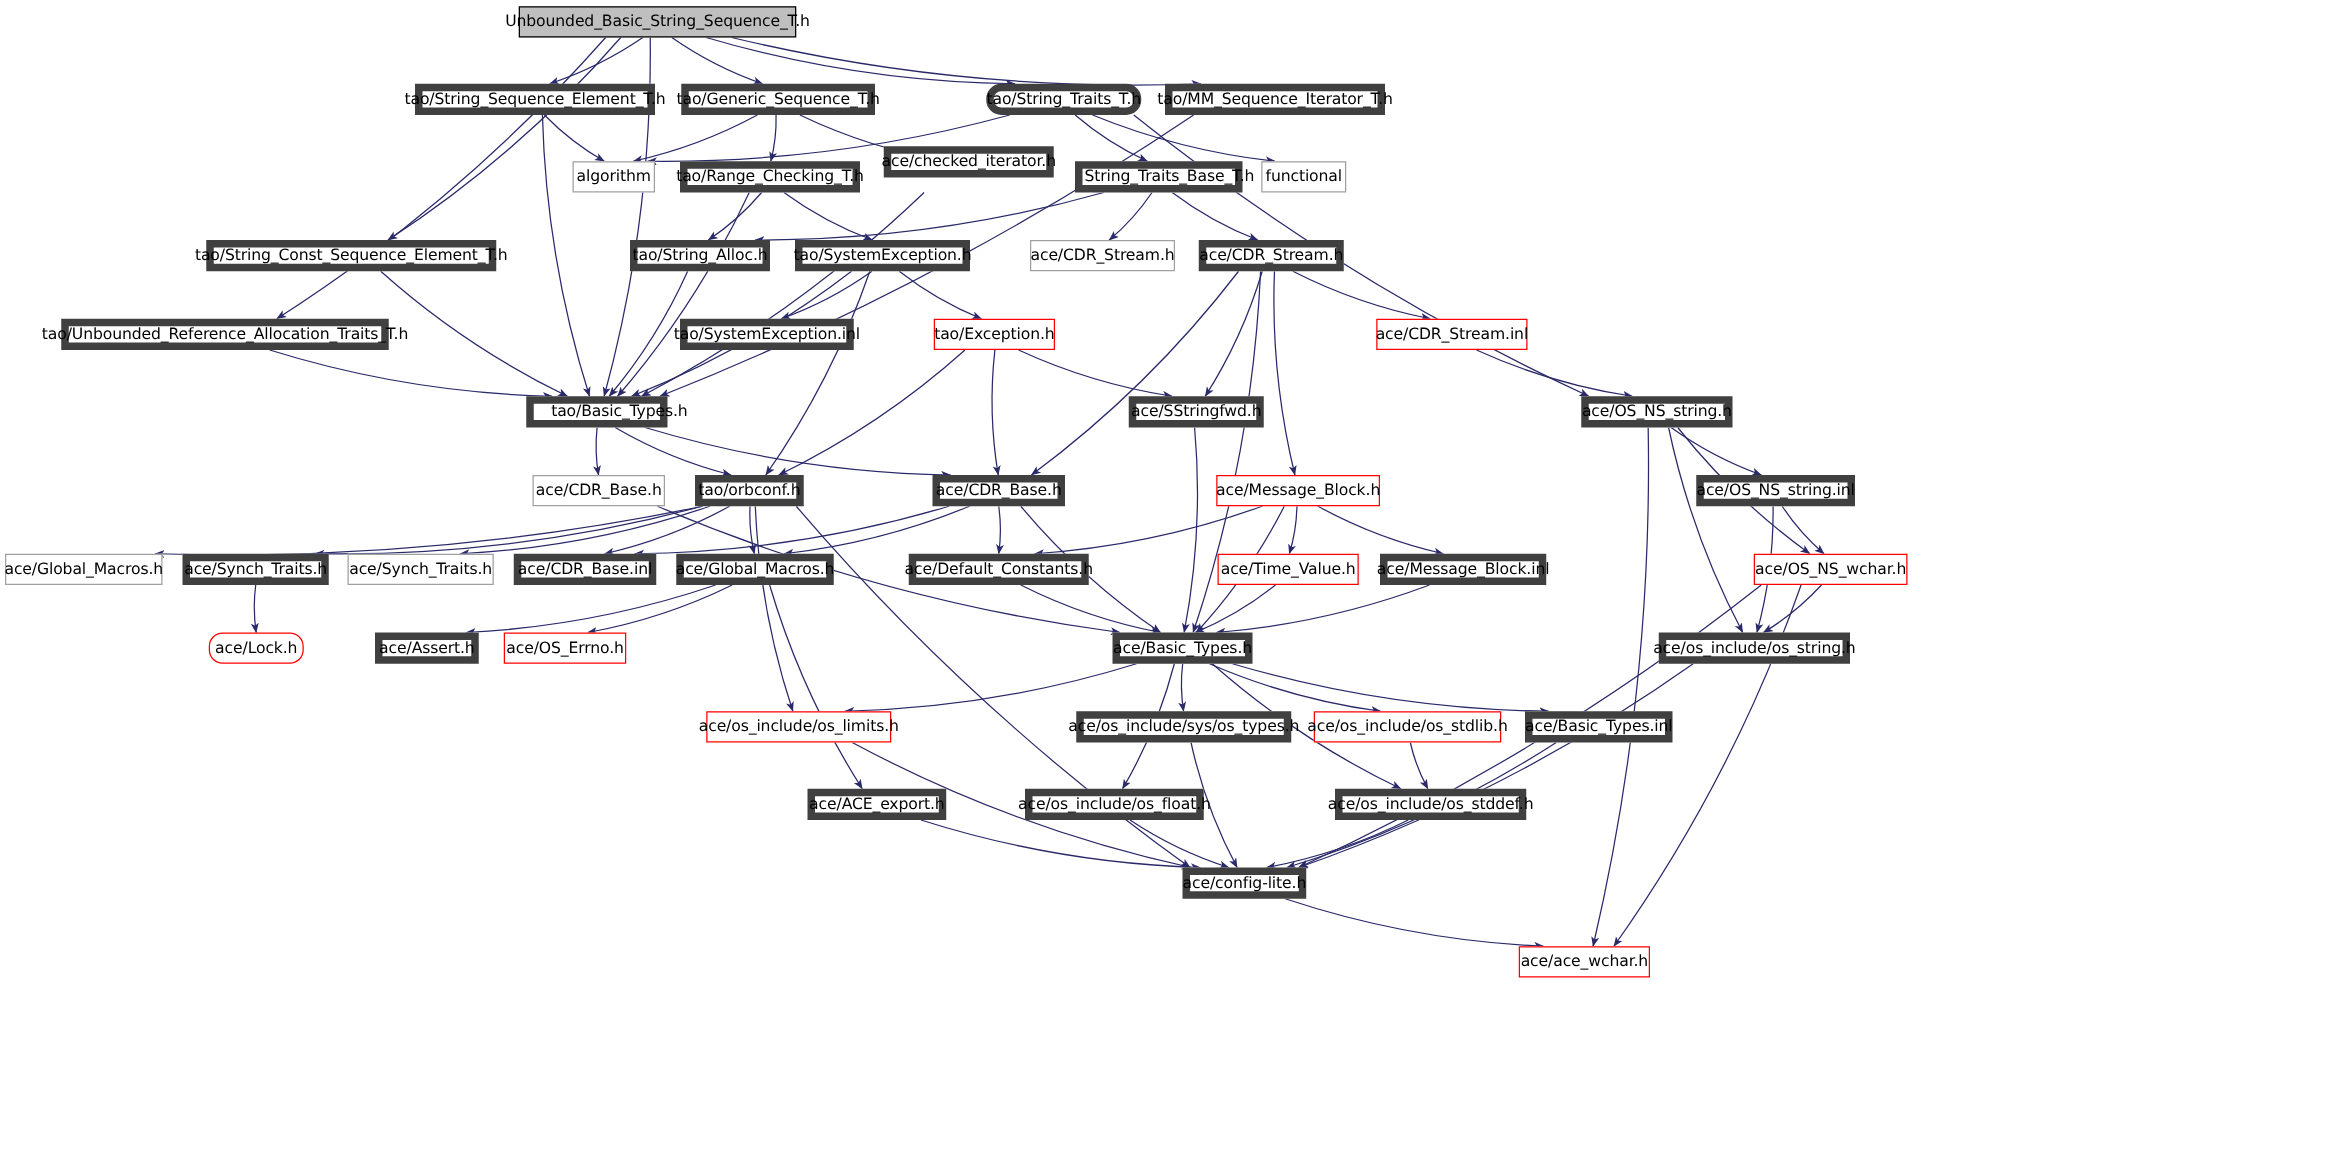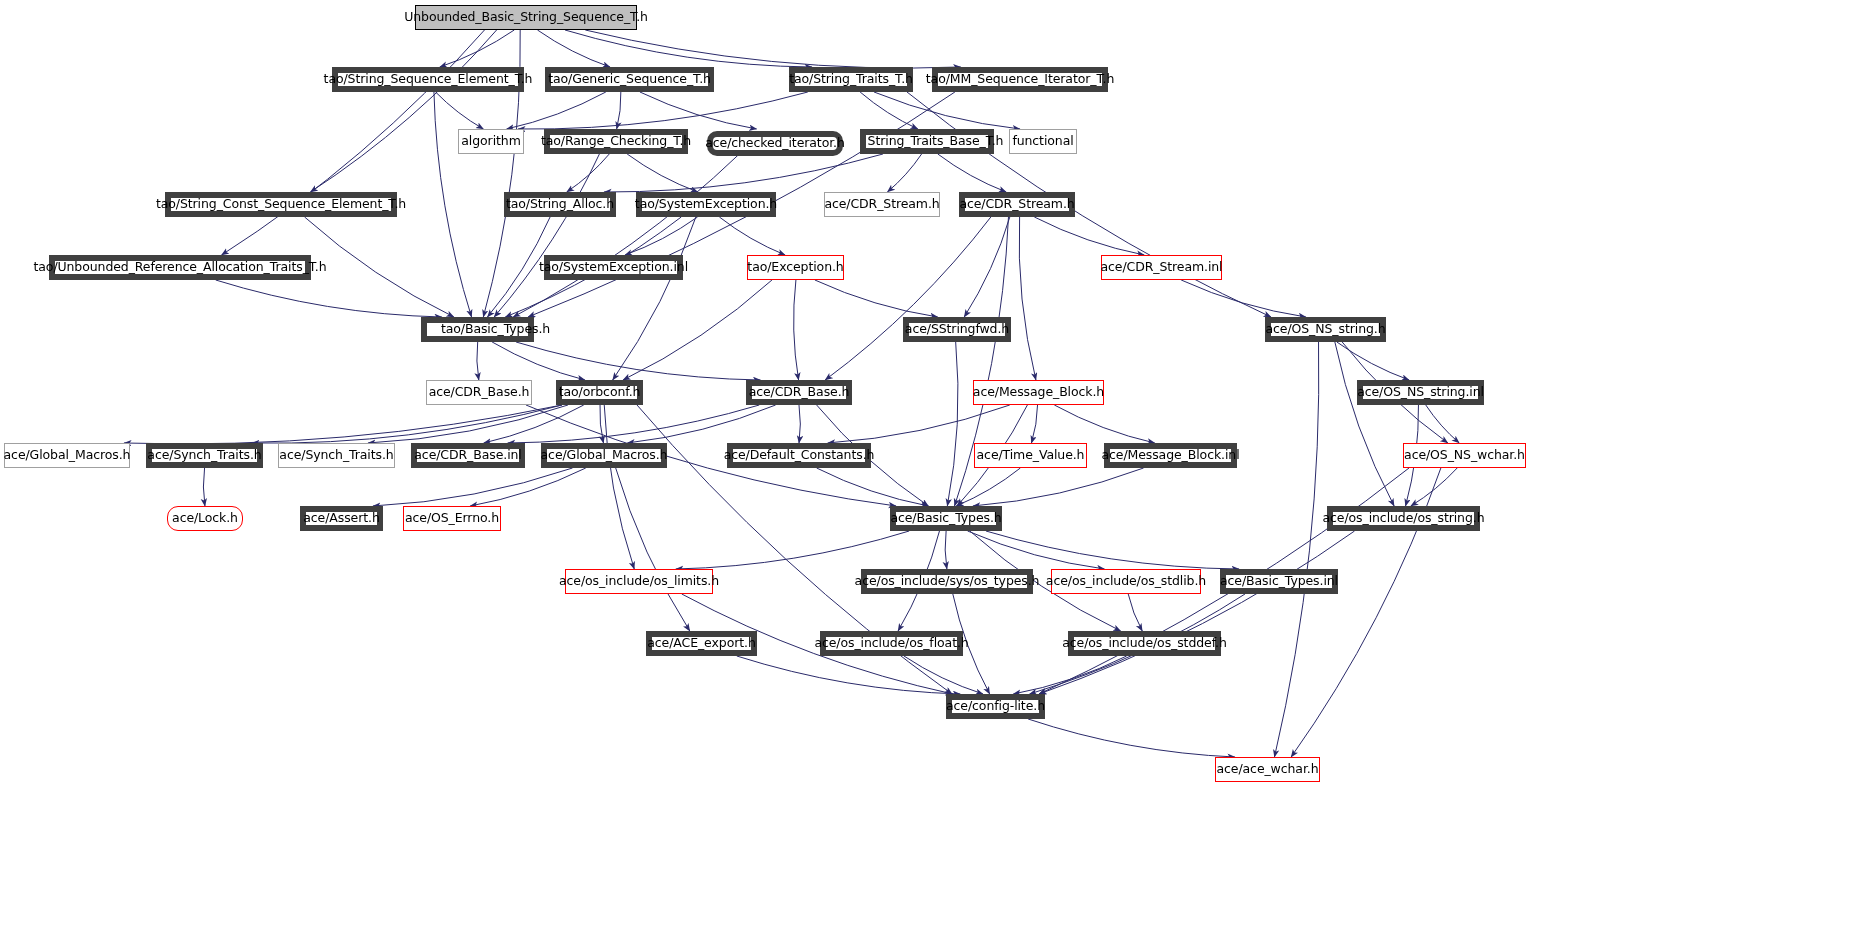--- a/index.html
+++ b/index.html
@@ -159,36 +159,36 @@
         <path d="M526,405 Q704.1532115526514,480.5822943120691 896,506" fill="none" stroke="#2a2a6a" stroke-width="1" marker-end="url(#arrow)"></path>
       </g>
   </svg>
   <div id="nodes">
       <div class="node root" style="left: 415px; top: 5px; width: 222px;">
         <span>Unbounded_Basic_String_Sequence_T.h</span>
       </div>
       <div class="node" style="left: 332px; top: 67px; width: 192px;">
         <span>tao/String_Sequence_Element_T.h</span>
       </div>
-      <div class="node" style="left: 545px; top: 67px; width: 169px;">
+      <div class="node" style="left: 545px; top: 67px; width: 155px;">
         <span>tao/Generic_Sequence_T.h</span>
       </div>
-      <div class="node" style="left: 789px; top: 67px; width: 124px;">
+      <div class="node" style="left: 789px; top: 67px; width: 124px; border-radius: 12px;">
         <span>tao/String_Traits_T.h</span>
       </div>
       <div class="node" style="left: 932px; top: 67px; width: 176px;">
         <span>tao/MM_Sequence_Iterator_T.h</span>
       </div>
       <div class="node gray" style="left: 458px; top: 129px; width: 66px;">
         <span>algorithm</span>
       </div>
       <div class="node" style="left: 544px; top: 129px; width: 144px;">
         <span>tao/Range_Checking_T.h</span>
       </div>
-      <div class="node" style="left: 707px; top: 131px; width: 136px; border-radius: 10px;">
+      <div class="node" style="left: 707px; top: 117px; width: 136px;">
         <span>ace/checked_iterator.h</span>
       </div>
       <div class="node" style="left: 860px; top: 129px; width: 134px; padding-left: 17px;">
         <span>String_Traits_Base_T.h</span>
       </div>
       <div class="node gray" style="left: 1009px; top: 129px; width: 68px;">
         <span>functional</span>
       </div>
       <div class="node" style="left: 165px; top: 192px; width: 232px;">
         <span>tao/String_Const_Sequence_Element_T.h</span>

